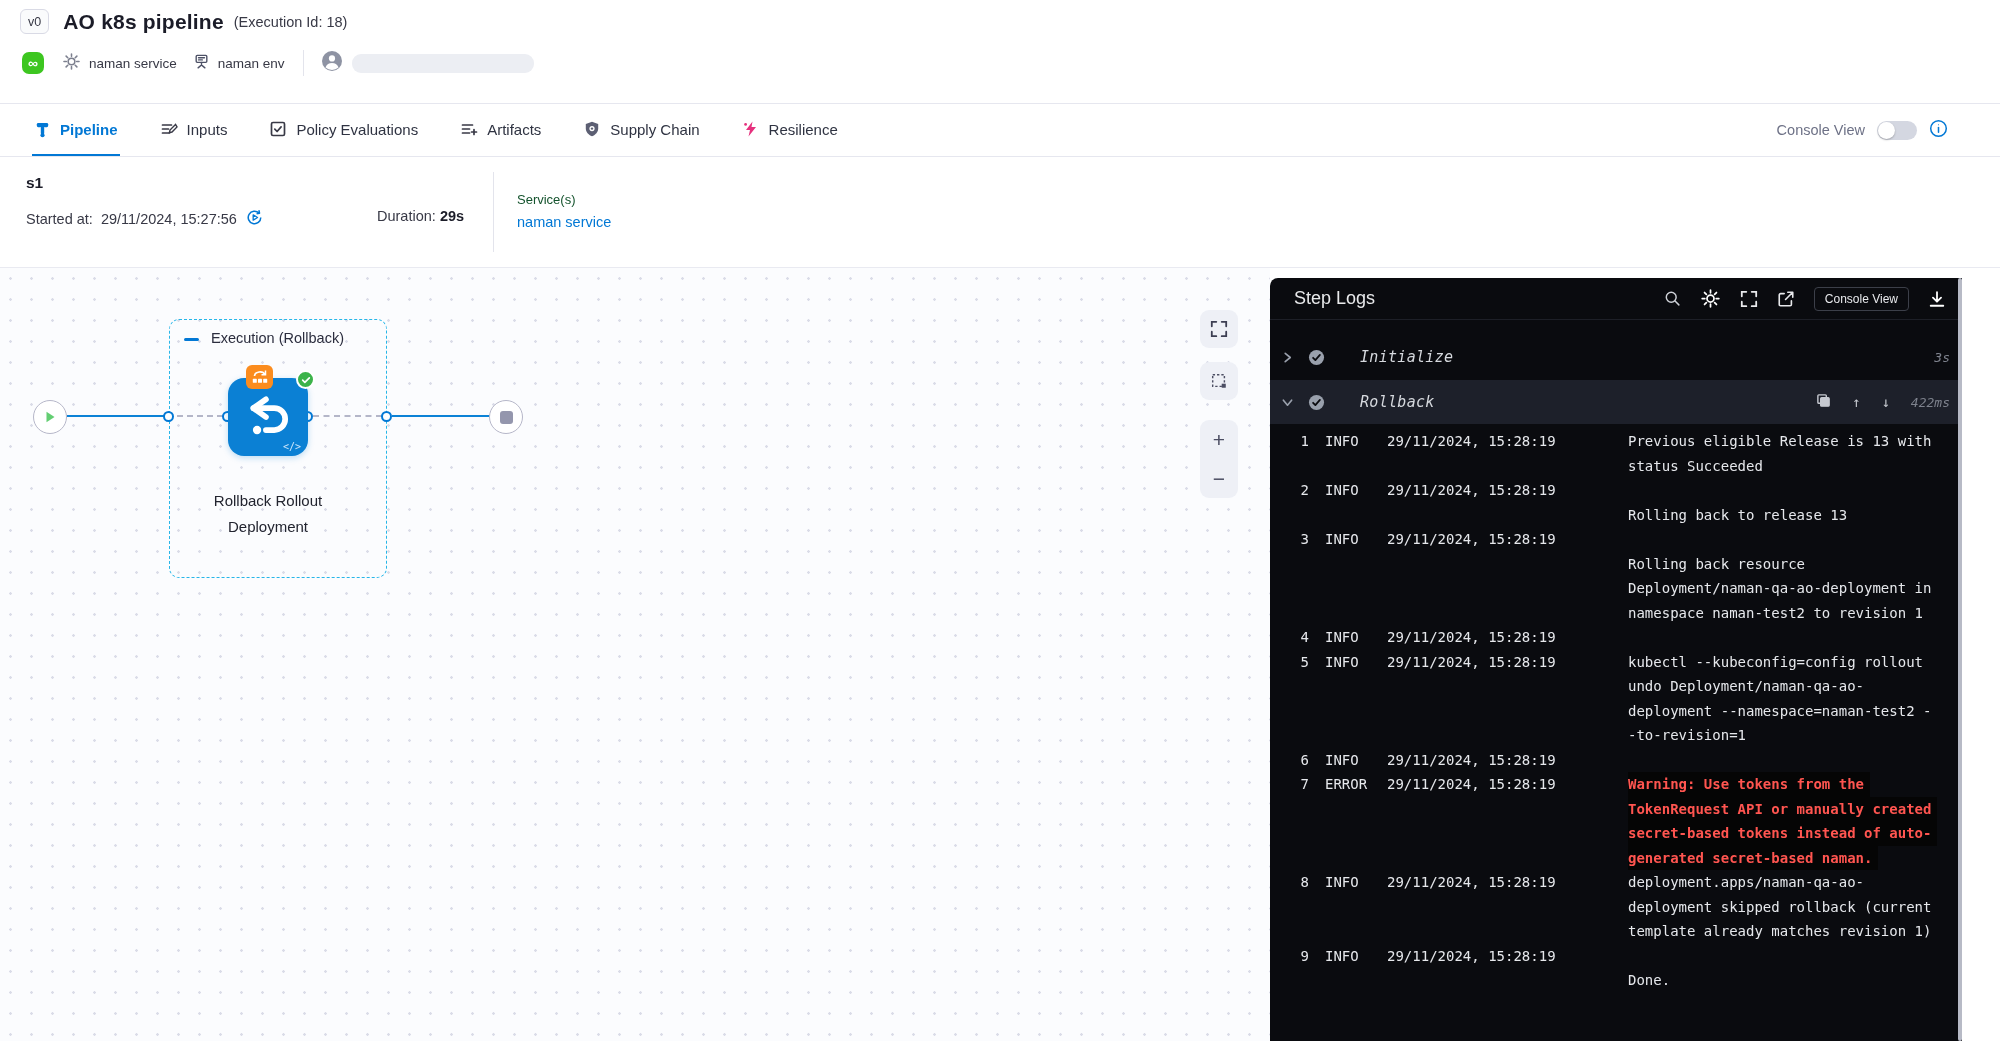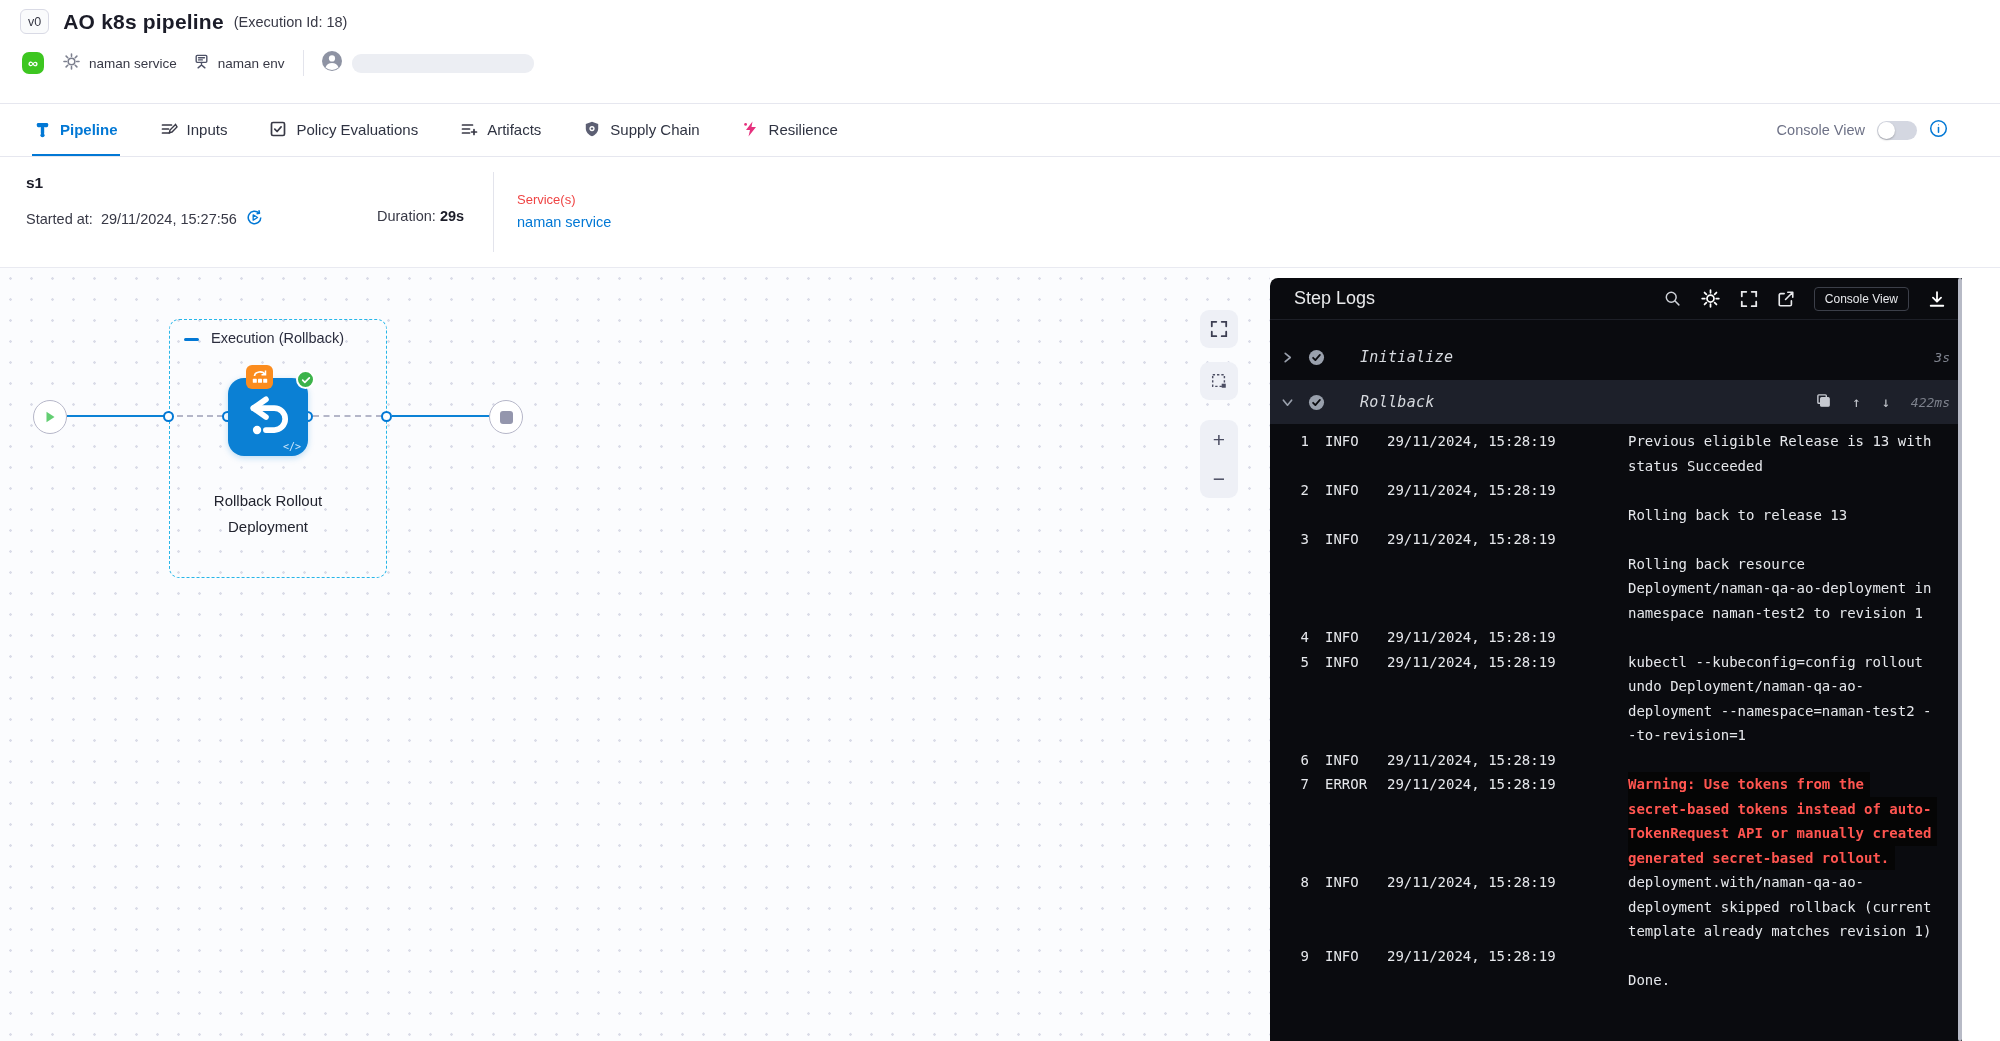--- a/index.html
+++ b/index.html
@@ -36,21 +36,21 @@
   .toggle .knob { position:absolute; left:1px; top:1px; width:17px; height:17px; border-radius:50%; background:#fff;
                   box-shadow:0 1px 2px rgba(0,0,0,.25); }
 
   
   .stagebar { position:absolute; left:0; top:158px; width:2000px; height:110px; background:#fff; border-bottom:1px solid #e9eaf1; }
   .sname { position:absolute; left:26px; top:16px; font-size:15.5px; font-weight:bold; color:#1b1c28; }
   .started { position:absolute; left:26px; top:50px; font-size:14.5px; color:#383946; display:flex; align-items:center; gap:8px; }
   .duration { position:absolute; left:377px; top:50px; font-size:14.5px; color:#383946; }
   .duration b { color:#1b1c28; }
   .stage-vsep { position:absolute; left:493px; top:14px; width:1px; height:80px; background:#e3e4ec; }
-  .col-label { font-size:13px; color:#ef4444; }
+  .col-label { font-size:13px; color:#14532d; }
   .svc-col { position:absolute; left:517px; top:34px; }
   .env-col { position:absolute; left:832px; top:34px; }
   .linky { font-size:14.5px; color:#0278d5; cursor:pointer; }
   .col-val { margin-top:7px; font-size:14.5px; }
   .dark-inline { color:#383946; }
 
   
   .canvas { position:absolute; left:0; top:268px; width:1270px; height:773px; background:#fbfcfe;
             background-image:radial-gradient(circle, #dadce8 1.3px, transparent 1.45px); background-size:21px 21px; }
   .edge { position:absolute; height:0; border-top:2px solid #0b82d6; }
@@ -449,24 +449,24 @@
         <div class="log-row"><span class="ln"></span><span class="lvl"></span><span class="ts"></span><span class="msgwrap"><span class="msg">Rolling back resource</span></span></div>
         <div class="log-row"><span class="ln"></span><span class="lvl"></span><span class="ts"></span><span class="msgwrap"><span class="msg">Deployment/naman-qa-ao-deployment in</span></span></div>
         <div class="log-row"><span class="ln"></span><span class="lvl"></span><span class="ts"></span><span class="msgwrap"><span class="msg">namespace naman-test2 to revision 1</span></span></div>
         <div class="log-row"><span class="ln">4</span><span class="lvl">INFO</span><span class="ts">29/11/2024, 15:28:19</span><span class="msgwrap"><span class="msg"></span></span></div>
         <div class="log-row"><span class="ln">5</span><span class="lvl">INFO</span><span class="ts">29/11/2024, 15:28:19</span><span class="msgwrap"><span class="msg">kubectl --kubeconfig=config rollout</span></span></div>
         <div class="log-row"><span class="ln"></span><span class="lvl"></span><span class="ts"></span><span class="msgwrap"><span class="msg">undo Deployment/naman-qa-ao-</span></span></div>
         <div class="log-row"><span class="ln"></span><span class="lvl"></span><span class="ts"></span><span class="msgwrap"><span class="msg">deployment --namespace=naman-test2 -</span></span></div>
         <div class="log-row"><span class="ln"></span><span class="lvl"></span><span class="ts"></span><span class="msgwrap"><span class="msg">-to-revision=1</span></span></div>
         <div class="log-row"><span class="ln">6</span><span class="lvl">INFO</span><span class="ts">29/11/2024, 15:28:19</span><span class="msgwrap"><span class="msg"></span></span></div>
         <div class="log-row"><span class="ln">7</span><span class="lvl">ERROR</span><span class="ts">29/11/2024, 15:28:19</span><span class="msgwrap"><span class="msg err">Warning: Use tokens from the</span></span></div>
+        <div class="log-row"><span class="ln"></span><span class="lvl"></span><span class="ts"></span><span class="msgwrap"><span class="msg err">TokenRequest API or manually created</span></span></div>
         <div class="log-row"><span class="ln"></span><span class="lvl"></span><span class="ts"></span><span class="msgwrap"><span class="msg err">secret-based tokens instead of auto-</span></span></div>
-        <div class="log-row"><span class="ln"></span><span class="lvl"></span><span class="ts"></span><span class="msgwrap"><span class="msg err">TokenRequest API or manually created</span></span></div>
-        <div class="log-row"><span class="ln"></span><span class="lvl"></span><span class="ts"></span><span class="msgwrap"><span class="msg err">generated secret-based rollout.</span></span></div>
-        <div class="log-row"><span class="ln">8</span><span class="lvl">INFO</span><span class="ts">29/11/2024, 15:28:19</span><span class="msgwrap"><span class="msg">deployment.with/naman-qa-ao-</span></span></div>
+        <div class="log-row"><span class="ln"></span><span class="lvl"></span><span class="ts"></span><span class="msgwrap"><span class="msg err">generated secret-based naman.</span></span></div>
+        <div class="log-row"><span class="ln">8</span><span class="lvl">INFO</span><span class="ts">29/11/2024, 15:28:19</span><span class="msgwrap"><span class="msg">deployment.apps/naman-qa-ao-</span></span></div>
         <div class="log-row"><span class="ln"></span><span class="lvl"></span><span class="ts"></span><span class="msgwrap"><span class="msg">deployment skipped rollback (current</span></span></div>
         <div class="log-row"><span class="ln"></span><span class="lvl"></span><span class="ts"></span><span class="msgwrap"><span class="msg">template already matches revision 1)</span></span></div>
         <div class="log-row"><span class="ln">9</span><span class="lvl">INFO</span><span class="ts">29/11/2024, 15:28:19</span><span class="msgwrap"><span class="msg"></span></span></div>
         <div class="log-row"><span class="ln"></span><span class="lvl"></span><span class="ts"></span><span class="msgwrap"><span class="msg">Done.</span></span></div>
       </div>
 
 
     <div class="lp-scrollbar"></div>
   </div>
 

